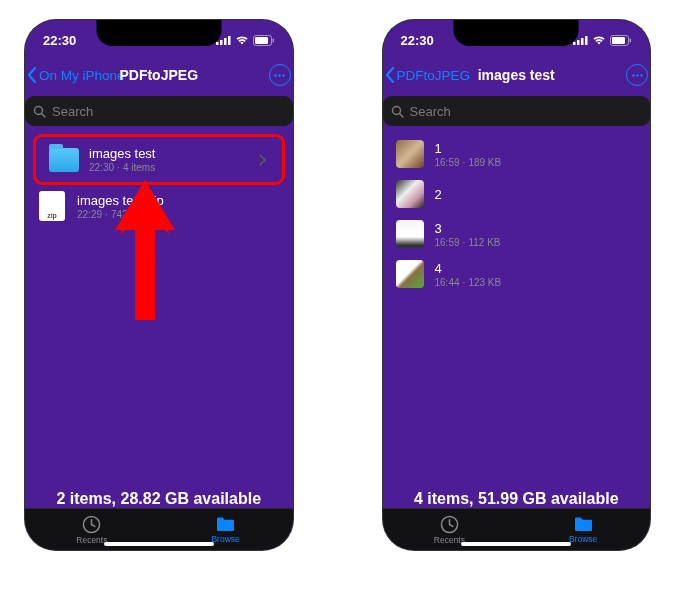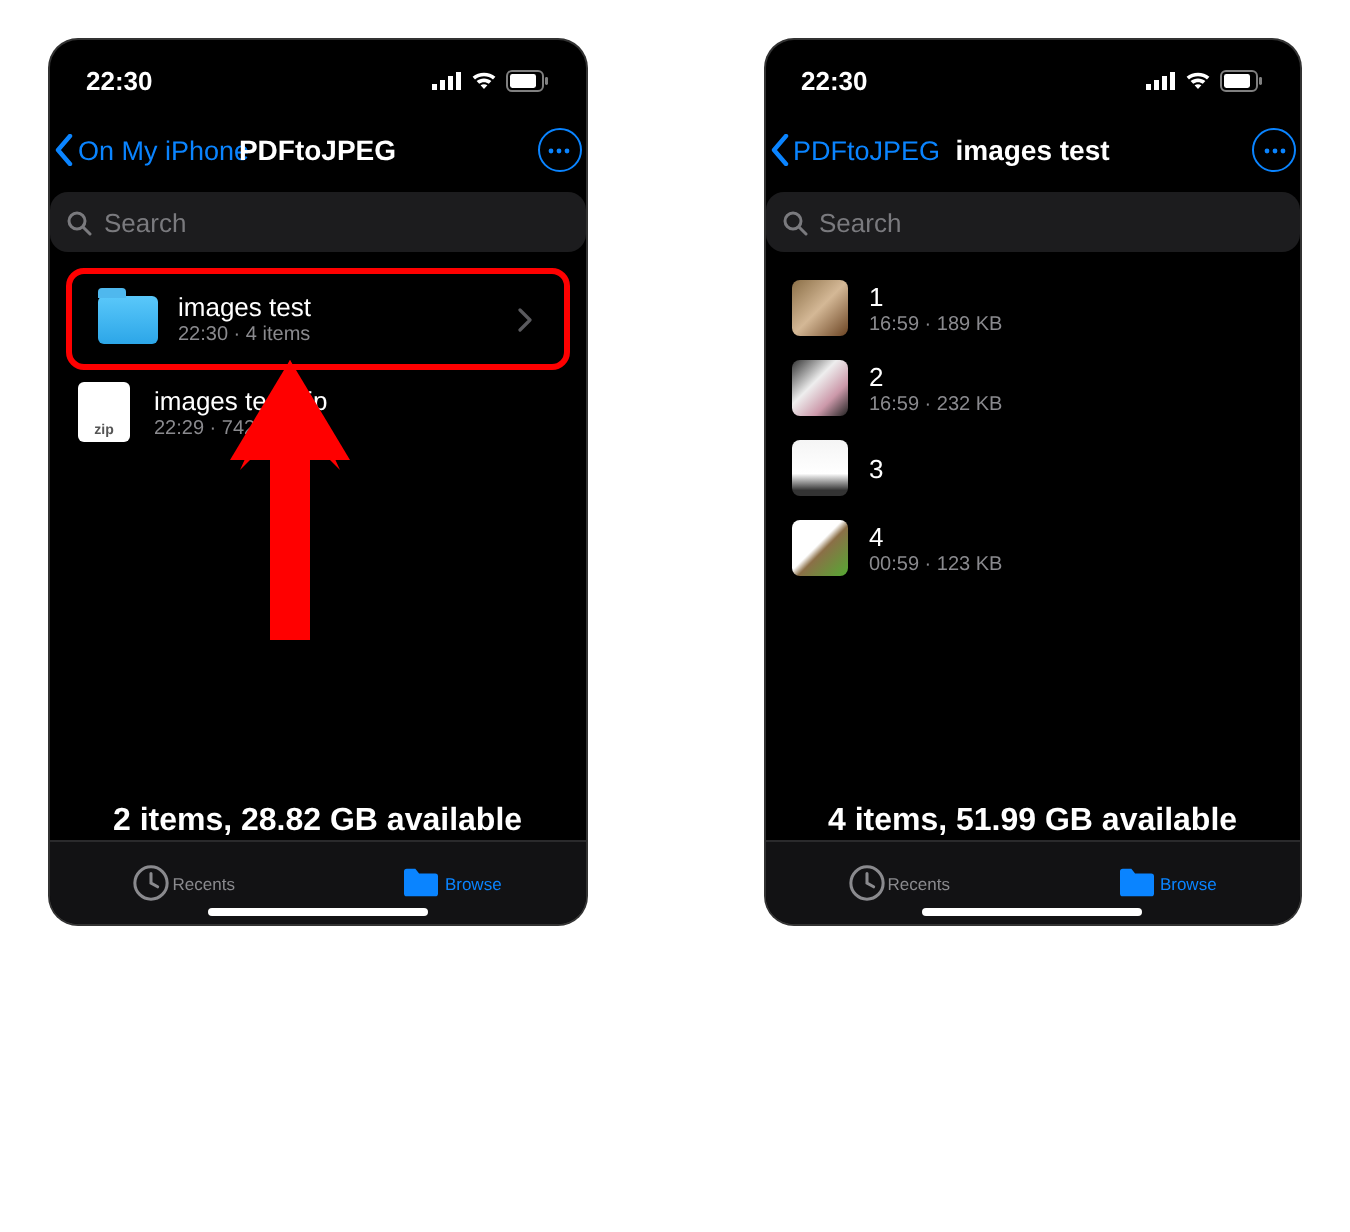--- a/index.html
+++ b/index.html
@@ -8,23 +8,23 @@
       height: 616px;
       background: #fff;
       font-family: -apple-system, "SF Pro Text", "Helvetica Neue", Arial, sans-serif;
       display: flex;
       gap: 90px;
       padding: 20px 25px;
     }
     .phone {
       position: relative;
       width: 270px;
-      height: 442px;
-      background: #000000;
-      border-radius: 14px;
+      height: 530px;
+      background: #4c1d95;
+      border-radius: 31px;
       overflow: hidden;
       box-shadow: 0 0 0 1px #333;
     }
     .notch {
       position: absolute;
       top: 0; left: 50%;
       transform: translateX(-50%);
       width: 125px; height: 26px;
       background: #000;
       border-radius: 0 0 16px 16px;
@@ -162,21 +162,21 @@
       bottom: 0;
       width: 100%;
       height: 42px;
       background: #121214;
       display: flex;
       border-top: 0.5px solid #2a2a2c;
     }
     .tab {
       flex: 1;
       display: flex;
-      flex-direction: row;
+      flex-direction: column;
       align-items: center;
       justify-content: center;
       gap: 1px;
       font-size: 8.5px;
       color: #8a8a8e;
     }
     .tab.active { color: #0a84ff; }
     .home-indicator {
       position: absolute;
       bottom: 4px;
@@ -347,34 +347,34 @@
       <div class="row-thumb"></div>
       <div class="row-text">
         <span class="row-name">1</span>
         <span class="row-sub">16:59 · 189 KB</span>
       </div>
     </div>
     <div class="row">
       <div class="row-thumb t2"></div>
       <div class="row-text">
         <span class="row-name">2</span>
-        <span class="row-sub">16:59 · 232 KB</span>
       </div>
     </div>
     <div class="row">
       <div class="row-thumb t3"></div>
       <div class="row-text">
         <span class="row-name">3</span>
+        <span class="row-sub">16:59 · 112 KB</span>
       </div>
     </div>
     <div class="row">
       <div class="row-thumb t4"></div>
       <div class="row-text">
         <span class="row-name">4</span>
-        <span class="row-sub">00:59 · 123 KB</span>
+        <span class="row-sub">16:44 · 123 KB</span>
       </div>
     </div>
   </div>
 
   <div class="phone-footer">4 items, 51.99 GB available</div>
 
   <div class="tab-bar">
     <div class="tab">
       <svg width="19" height="19" viewBox="0 0 20 20">
           <circle cx="10" cy="10" r="8.5" stroke="#8a8a8e" stroke-width="1.6" fill="none"></circle>

